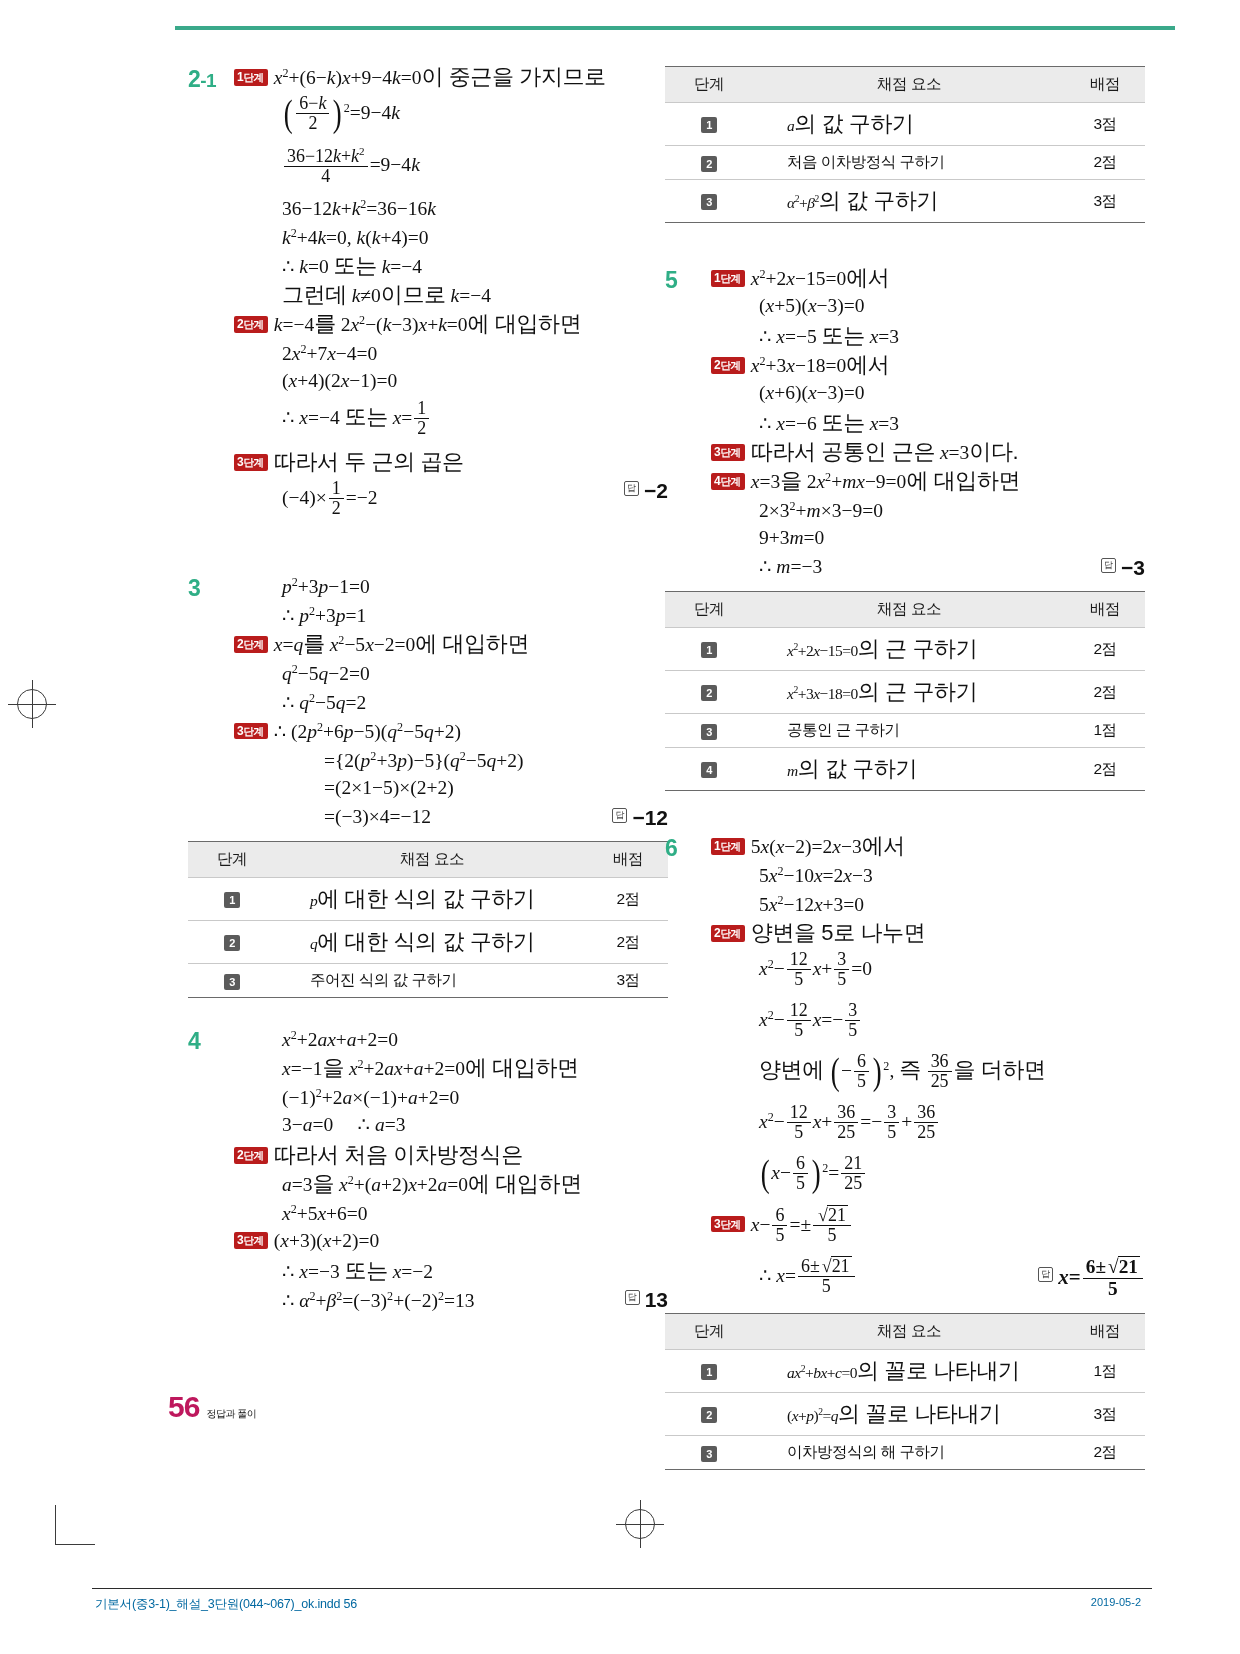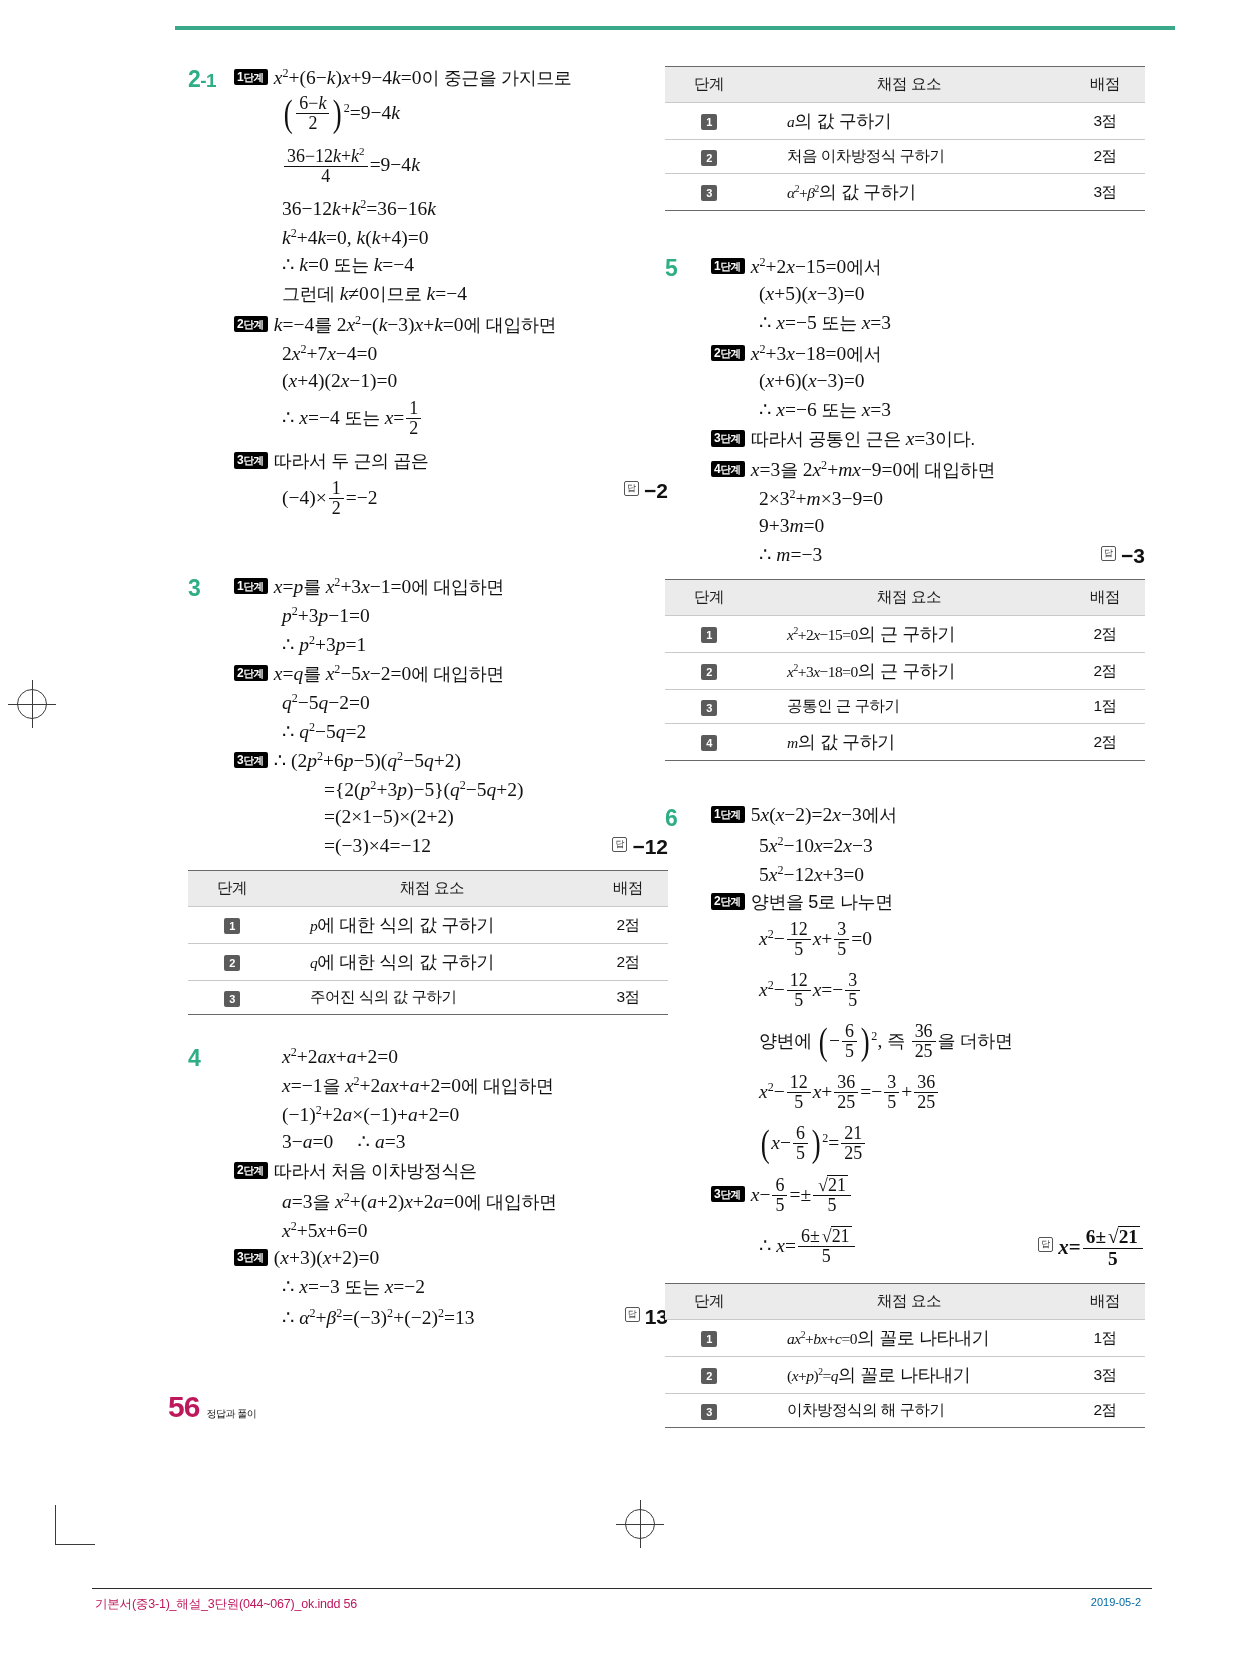--- a/index.html
+++ b/index.html
@@ -34,21 +34,21 @@
     position: absolute; left: 55px; top: 1505px; width: 40px; height: 40px;
     border-left: 1px solid #3b3b3b; border-bottom: 1px solid #3b3b3b;
   }
   .footer-rule {
     position: absolute; left: 92px; top: 1588px; width: 1060px; height: 1px;
     background: #2b2b2b;
   }
   .footer-left {
     position: absolute; left: 95px; top: 1596px;
     font-family: "Liberation Sans", sans-serif;
-    font-size: 12.5px; color: #be185d; letter-spacing: -0.2px;
+    font-size: 12.5px; color: #0369a1; letter-spacing: -0.2px;
   }
   .footer-right {
     position: absolute; right: 99px; top: 1596px;
     font-family: "Liberation Sans", sans-serif;
     font-size: 11px; color: #0369a1;
   }
 
   
   .col {
     position: absolute; top: 66px; width: 480px;
@@ -72,37 +72,37 @@
     font-size: 19.5px; color: #111; line-height: 1.0;
     margin: 0 0 5px 0; min-height: 24px;
     white-space: nowrap;
   }
   .line.tall { min-height: 46px; }
   .indent { padding-left: 48px; }
 
   
   .step {
     display: inline-block;
-    background: #000000; color: #fff;
+    background: #b91c1c; color: #fff;
     font-family: "Liberation Sans", sans-serif;
     font-size: 10.5px; font-weight: bold;
     padding: 2px 4px 2px 3px;
     border-radius: 2px;
     vertical-align: 3px;
     margin-right: 6px;
     letter-spacing: -0.3px;
     line-height: 1.05;
   }
   .step .n { font-size: 12px; }
 
   
   .m { font-family: "Liberation Serif", serif; }
   .it { font-style: italic; }
   .supn { font-size: 0.62em; vertical-align: super; font-style: normal; }
-  .kr { font-family: "Liberation Sans", sans-serif; font-size: 18px; letter-spacing: -0.4px;}
+  .kr { font-family: "Liberation Sans", sans-serif; font-size: 22px; letter-spacing: -0.4px;}
 
   .frac {
     display: inline-block; vertical-align: middle;
     text-align: center; line-height: 1.08;
     margin: 0 2px; position: relative; top: -1px;
   }
   .frac .num { display: block; padding: 0 3px; font-size: 0.92em; }
   .frac .den { display: block; padding: 0 3px; border-top: 1.3px solid #111; font-size: 0.92em; }
 
   .paren-big {
@@ -260,23 +260,20 @@
 
     </div>
   </div>
 
   <div class="spacer-lg"></div>
 
   <div class="sol">
     <div class="sol-num">3</div>
     <div class="sol-body">
 
-      <div class="line">
-        <span class="step"><span class="n">1</span>단계</span><span class="m"><span class="it">x</span>=<span class="it">p</span></span><span class="kr">를</span><span class="m"> <span class="it">x</span><span class="supn">2</span>+3<span class="it">x</span>−1=0</span><span class="kr">에 대입하면</span>
-      </div>
       <div class="line indent">
         <span class="m"><span class="it">p</span><span class="supn">2</span>+3<span class="it">p</span>−1=0</span>
       </div>
       <div class="line indent">
         <span class="m">∴ <span class="it">p</span><span class="supn">2</span>+3<span class="it">p</span>=1</span>
       </div>
 
       <div class="line">
         <span class="step"><span class="n">2</span>단계</span><span class="m"><span class="it">x</span>=<span class="it">q</span></span><span class="kr">를</span><span class="m"> <span class="it">x</span><span class="supn">2</span>−5<span class="it">x</span>−2=0</span><span class="kr">에 대입하면</span>
       </div>

